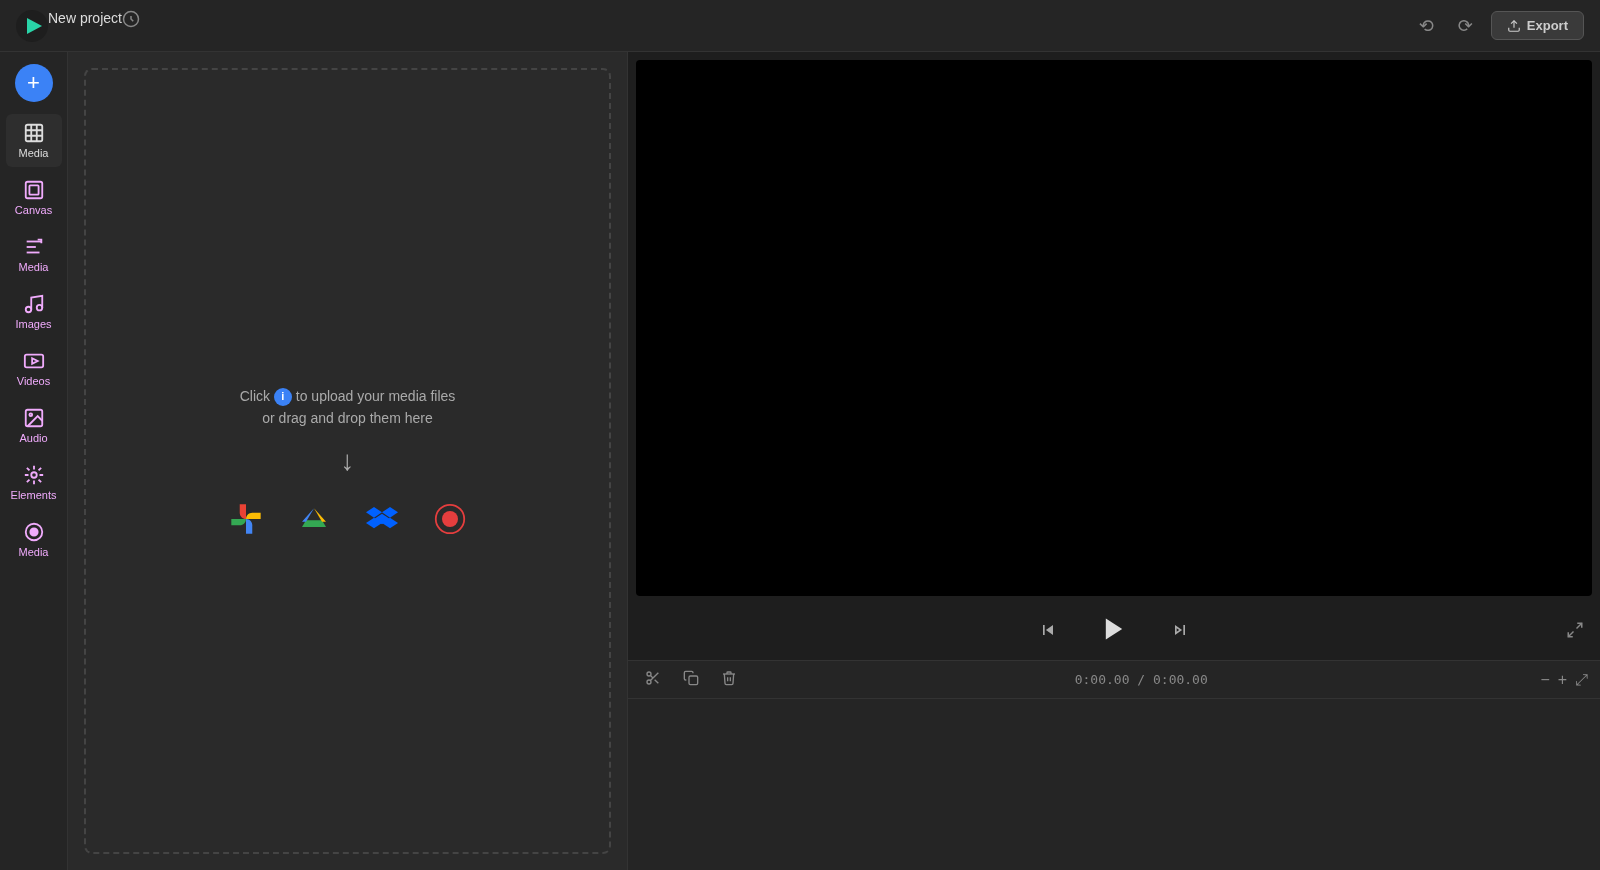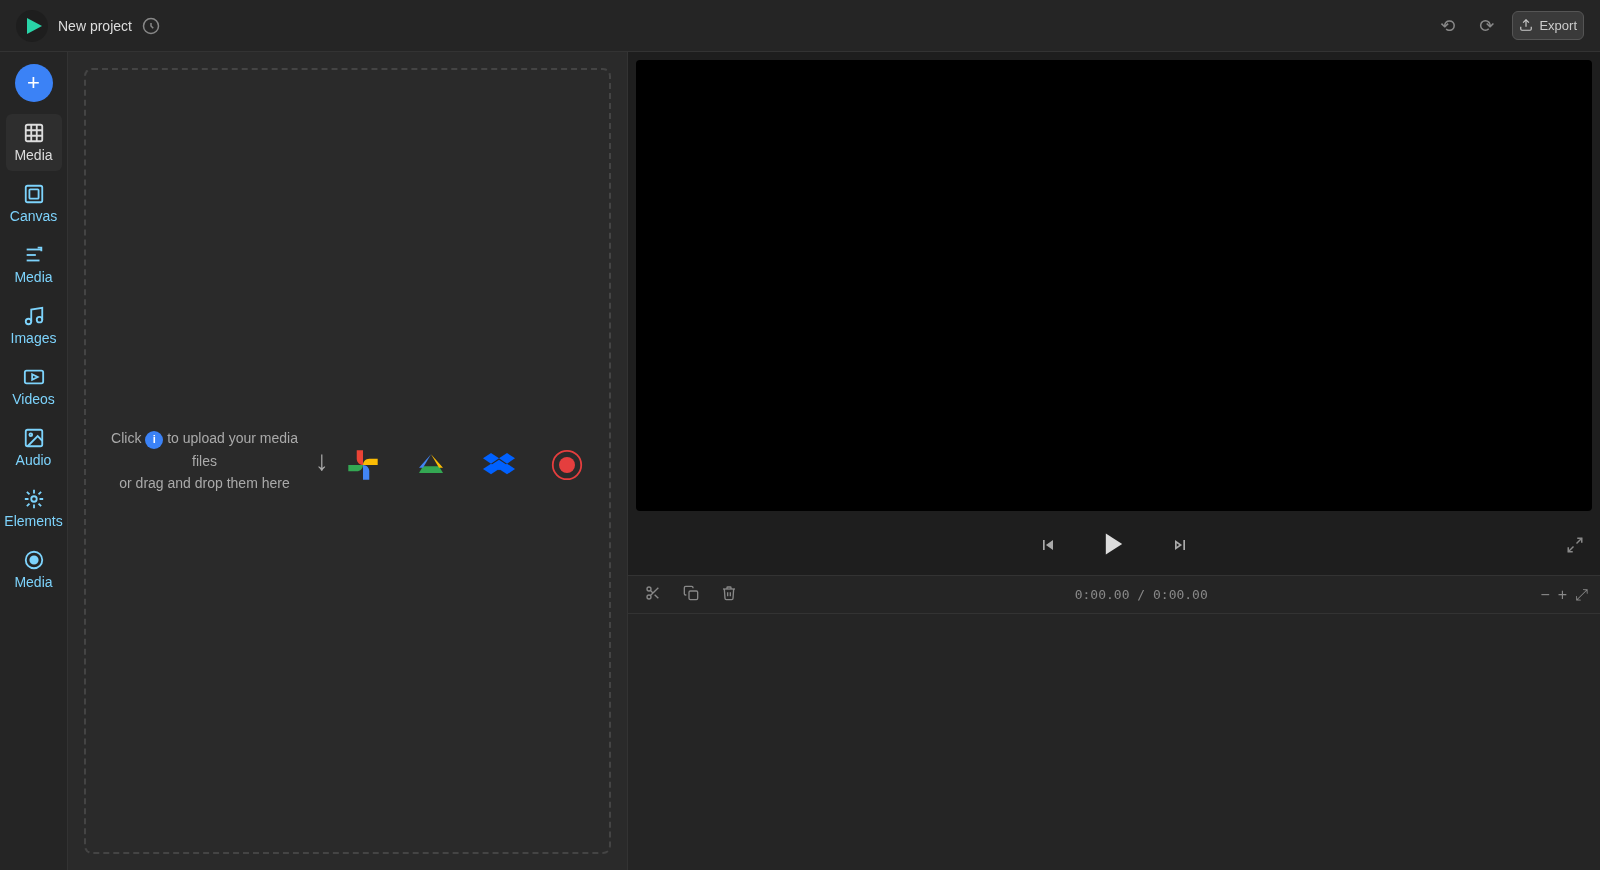--- a/index.html
+++ b/index.html
@@ -20,22 +20,21 @@
       background: #252525;
       display: flex;
       align-items: center;
       justify-content: space-between;
       padding: 0 16px;
       border-bottom: 1px solid #333;
       flex-shrink: 0;
     }
     .topbar-left {
       display: flex;
-      align-items: center;
-      gap: 10px;
+      align-items: flex-start;
     }
     .app-logo {
       width: 32px;
       height: 32px;
     }
     .project-name {
       font-size: 14px;
       color: #ddd;
       font-weight: 500;
     }
@@ -56,27 +55,28 @@
       color: #888;
       cursor: pointer;
       font-size: 18px;
       padding: 4px 6px;
       border-radius: 4px;
     }
     .export-btn {
       background: #3a3a3a;
       border: 1px solid #555;
       color: #ccc;
-      padding: 6px 6px;
+      padding: 6px 15px;
       border-radius: 6px;
       font-size: 13px;
       cursor: pointer;
       display: flex;
-      align-items: flex-start;
+      align-items: flex-end;
       gap: 6px;
+      font-weight: bold;
     }
 
     
     .main-layout {
       display: flex;
       flex: 1;
       overflow: hidden;
     }
 
     
@@ -107,26 +107,26 @@
     }
     .sidebar-item {
       display: flex;
       flex-direction: column;
       align-items: center;
       gap: 3px;
       padding: 8px 6px;
       border-radius: 6px;
       cursor: pointer;
       width: 56px;
-      color: #7dd3fc;
+      color: #f0abfc;
     }
     .sidebar-item.active { background: #2e2e2e; color: #ddd; }
     .sidebar-item svg { width: 22px; height: 22px; }
     .sidebar-item-label {
-      font-size: 14px;
+      font-size: 11px;
       text-align: left;
     }
 
     
     .content-area {
       display: flex;
       flex: 1;
       overflow: hidden;
     }
 
@@ -138,21 +138,21 @@
       flex-direction: column;
       padding: 16px;
       flex-shrink: 0;
       border-right: 1px solid #333;
     }
     .upload-zone {
       flex: 1;
       border: 2px dashed #444;
       border-radius: 8px;
       display: flex;
-      flex-direction: row;
+      flex-direction: column;
       align-items: center;
       justify-content: center;
       gap: 16px;
       padding: 24px;
     }
     .upload-text {
       font-size: 14px;
       color: #aaa;
       text-align: center;
       line-height: 1.6;
@@ -245,21 +245,21 @@
       right: 16px;
       background: none;
       border: none;
       color: #888;
       cursor: pointer;
       font-size: 16px;
     }
 
     
     .timeline-area {
-      height: 295px;
+      height: 210px;
       background: #252525;
       border-top: 1px solid #333;
       display: flex;
       flex-direction: column;
       flex-shrink: 0;
     }
     .timeline-toolbar {
       height: 38px;
       display: flex;
       align-items: center;

